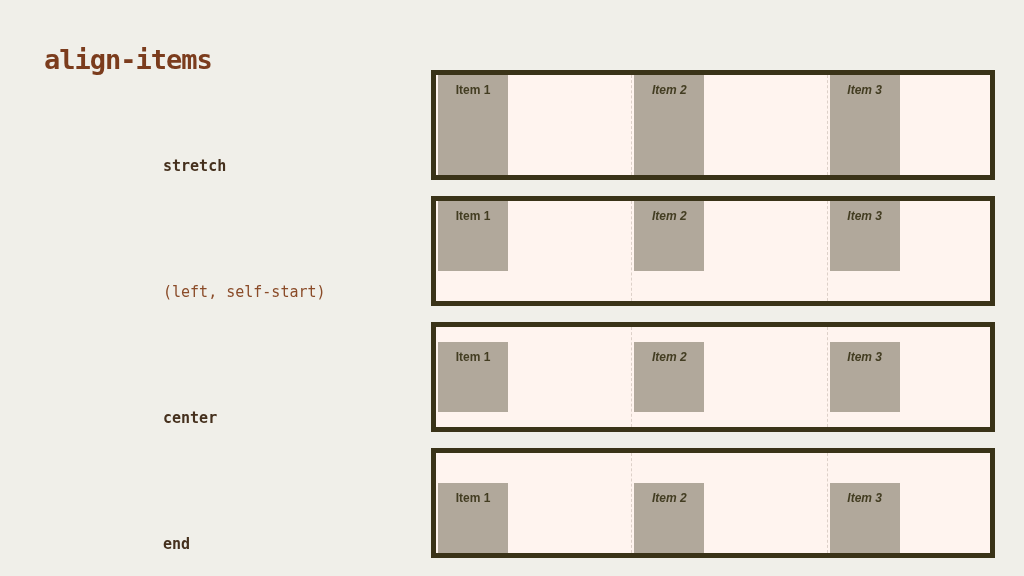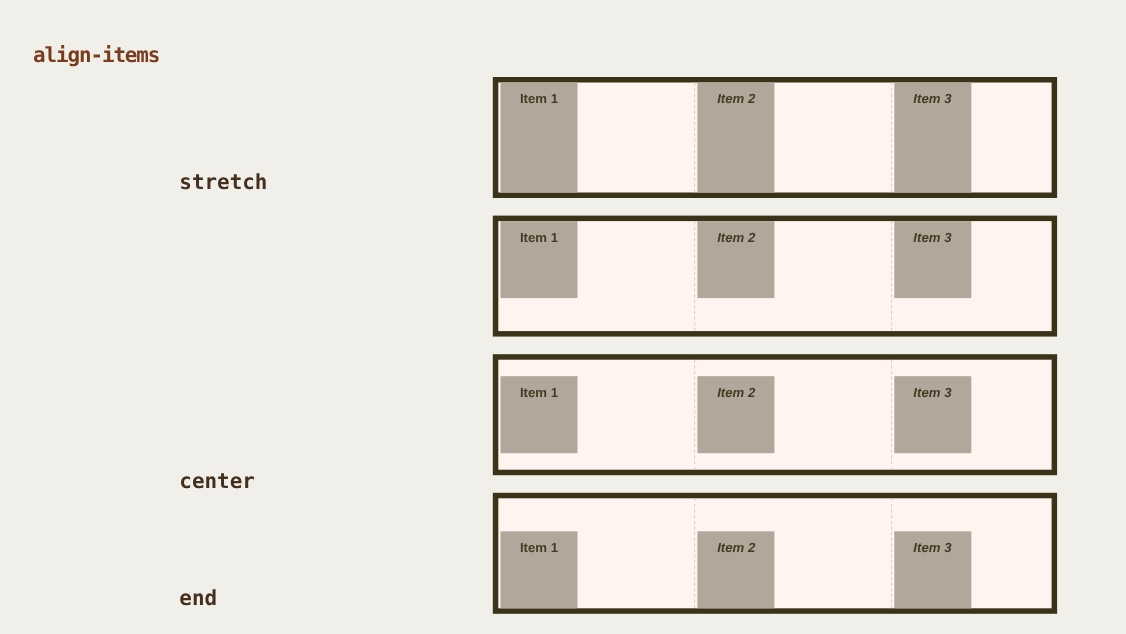--- a/index.html
+++ b/index.html
@@ -9,47 +9,47 @@
   body {
     width: 1024px;
     height: 576px;
     position: relative;
     overflow: hidden;
     background: var(--background, #f0efe9);
     font-family: "DejaVu Sans Mono", monospace;
   }
   .slide-title {
     position: absolute;
-    left: 30px;
+    left: 44px;
     top: 26px;
     font-family: "DejaVu Sans Mono", monospace;
-    font-size: 19px;
+    font-size: 27px;
     font-weight: bold;
     letter-spacing: -1px;
     color: var(--title, #7b3c1d);
   }
   .ex-label {
     position: absolute;
     left: 163px;
     font-family: "DejaVu Sans Mono", monospace;
-    font-size: 19px;
+    font-size: 15px;
     line-height: 26px;
     white-space: pre;
   }
   .ex-name {
     font-weight: bold;
     color: var(--label, #45301d);
   }
   .ex-sub {
     color: var(--label_aliases, #8a4b28);
   }
   .demo {
     position: absolute;
-    left: 448px;
-    width: 513px;
+    left: 431px;
+    width: 564px;
     height: 110px;
     box-sizing: border-box;
     border: 5px solid var(--container_border, #3a3318);
     background: var(--container_bg, #fff4ef);
     display: grid;
     grid-template-columns: 1fr 1fr 1fr;
     gap: 32px;
   }
   .cell {
     display: flex;
@@ -76,21 +76,21 @@
   .align-stretch .cell { align-items: stretch; }
   .align-stretch .item { height: auto; }
   .align-start  .cell { align-items: flex-start; }
   .align-center .cell { align-items: center; }
   .align-end    .cell { align-items: flex-end; }
   .align-start .item, .align-center .item, .align-end .item { height: 70px; }
 
   
   .row1 .demo { top: 70px; }   .row1 .ex-label { top: 101px; }
   .row2 .demo { top: 196px; }  .row2 .ex-label { top: 227px; }
-  .row3 .demo { top: 322px; }  .row3 .ex-label { top: 373px; }
+  .row3 .demo { top: 322px; }  .row3 .ex-label { top: 353px; }
   .row4 .demo { top: 448px; }  .row4 .ex-label { top: 479px; }
 </style>
 </head>
 <body>
 
 <h1 class="slide-title">align-items</h1>
 
 <div class="row1">
   <div class="ex-label">
     <div class="ex-name">stretch</div>
@@ -103,20 +103,21 @@
       <div class="item">Item 2</div>
     </div>
     <div class="cell">
       <div class="item">Item 3</div>
     </div>
   </div>
 </div>
 
 <div class="row2">
   <div class="ex-label">
+    <div class="ex-sub">(left, self-start)</div>
   </div>
   <div class="demo align-start">
     <div class="cell">
       <div class="item">Item 1</div>
     </div>
     <div class="cell">
       <div class="item">Item 2</div>
     </div>
     <div class="cell">
       <div class="item">Item 3</div>

